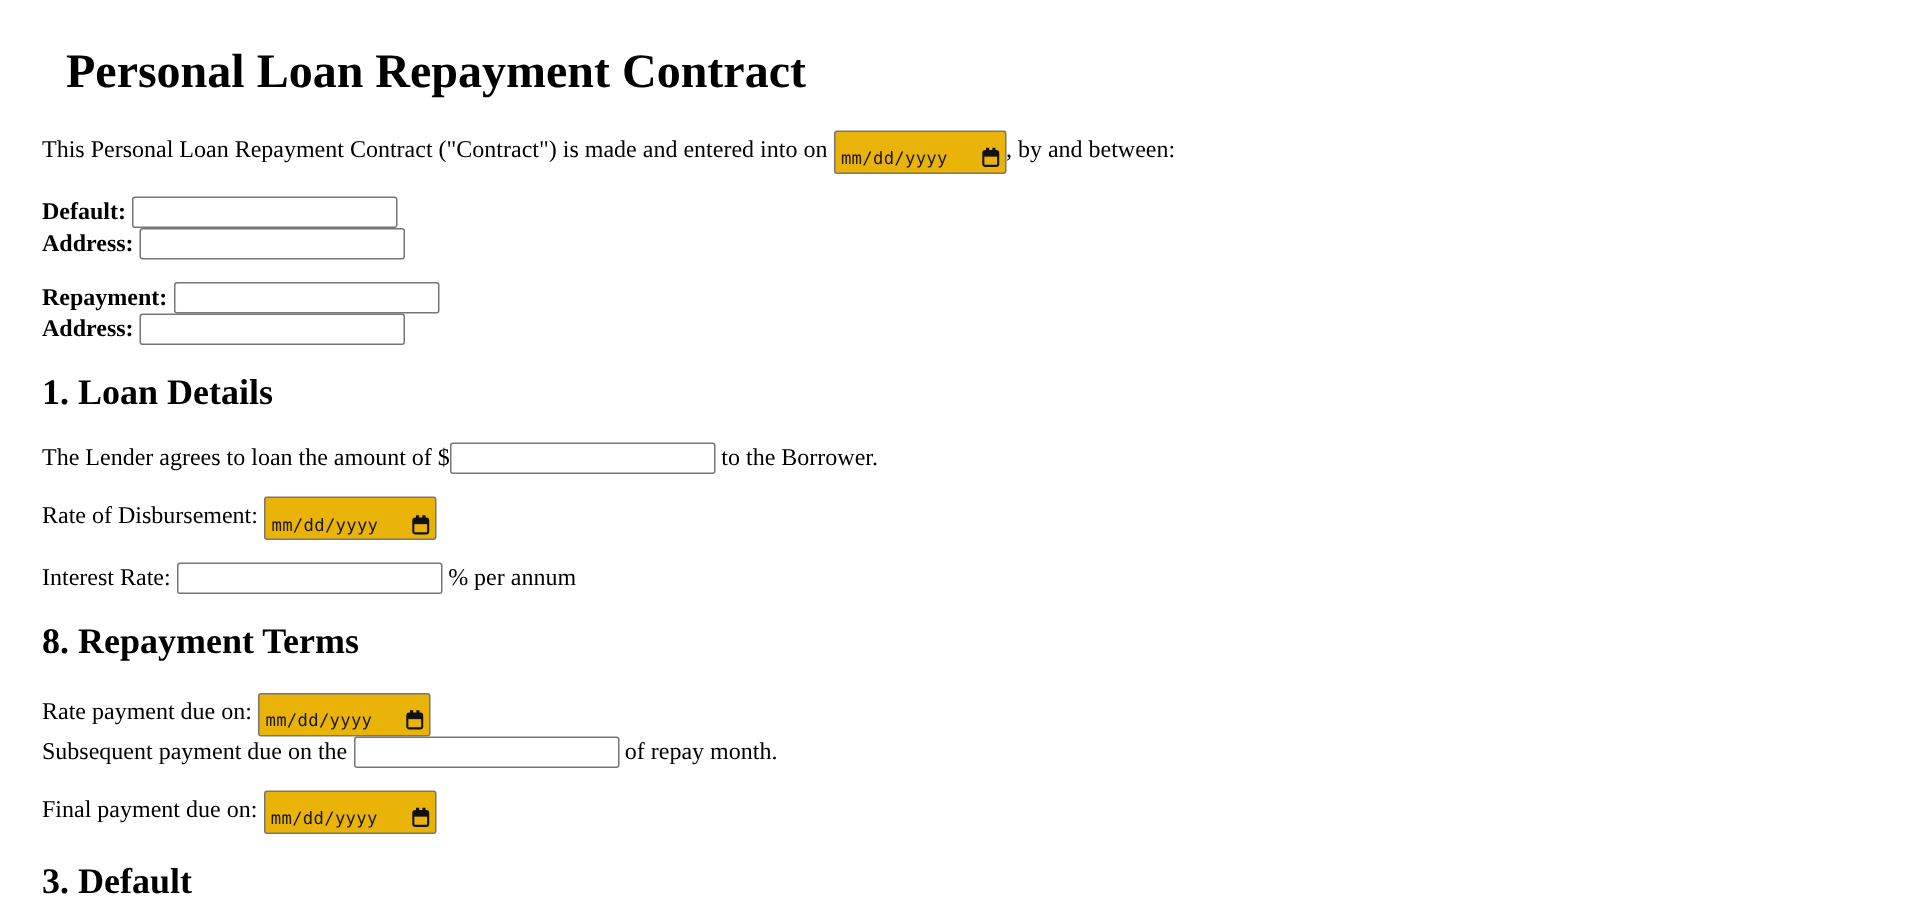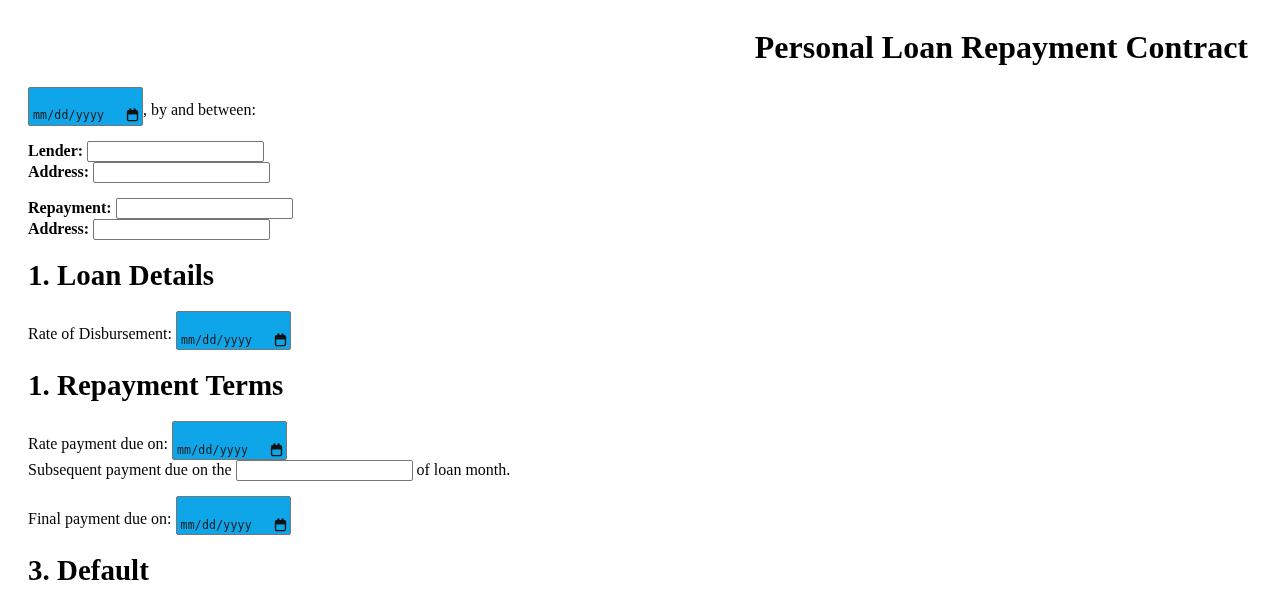--- a/index.html
+++ b/index.html
@@ -10,26 +10,25 @@
   body {
     margin: 8px 28px;
     font-family: "Liberation Serif", serif;
     font-size: 16px;
     width: 1222px;
     overflow: hidden;
   }
   h1 {
     font-size: 32px;
     font-weight: bold;
-    margin: 21px 2px;
+    margin: 21px 16px;
     line-height: 1.15;
-    text-align: right;
   }
   h2 {
-    font-size: 29px;
+    font-size: 24px;
     font-weight: bold;
     margin: 19px 0;
     line-height: 1.15;
   }
   p {
     margin: 15px 0;
   }
   .ti {
     width: 171px;
     height: 17px;
@@ -40,102 +39,107 @@
     font: 13px "Liberation Sans", sans-serif;
     color: #000000;
     vertical-align: baseline;
   }
   .date-input {
     display: inline-flex;
     align-items: center;
     justify-content: space-between;
     width: 106px;
     height: 19px;
-    padding: 18px 3px 0 4px;
+    padding: 8px 3px 0 4px;
     border: 1px solid #767676;
     border-radius: 2px;
-    background: #0ea5e9;
+    background: #eab308;
     vertical-align: -5px;
     cursor: default;
     white-space: nowrap;
   }
   .date-ph {
     font-family: "DejaVu Sans Mono", monospace;
     font-size: 11.5px;
     letter-spacing: 0.2px;
     color: #1a1a1a;
   }
   .cal-icon { display: inline-block; flex: 0 0 auto; margin-left: 4px; }
 </style>
 </head>
 <body>
 
 <div>
 
   <h1>Personal Loan Repayment Contract</h1>
 
-  <p>
+  <p><span>This Personal Loan Repayment Contract ("Contract") is made and entered into on</span>
     <span class="date-input" role="textbox">
         <span class="date-ph">mm/dd/yyyy</span>
   <svg class="cal-icon" width="13" height="14" viewBox="0 0 16 17" aria-hidden="true">
     <rect x="4.1" y="0.5" width="2.6" height="4.2" fill="#111111"></rect>
     <rect x="9.3" y="0.5" width="2.6" height="4.2" fill="#111111"></rect>
     <rect x="1.9" y="3.2" width="12.2" height="12.2" rx="1.6" fill="none" stroke="#111111" stroke-width="1.7"></rect>
     <rect x="1.9" y="3.2" width="12.2" height="4.6" fill="#111111"></rect>
   </svg>
 </span><span>, by and between:</span></p>
 
   <p>
-    <b>Lender:</b>
+    <b>Default:</b>
     <input class="ti" type="text" value="" style="">
     <br>
     <b>Address:</b>
     <input class="ti" type="text" value="" style="">
   </p>
 
   <p>
     <b>Repayment:</b>
     <input class="ti" type="text" value="" style="">
     <br>
     <b>Address:</b>
     <input class="ti" type="text" value="" style="">
   </p>
 
   <h2>1. Loan Details</h2>
 
+  <p><span>The Lender agrees to loan the amount of $</span><input class="ti" type="text" value="" style="">
+    <span>to the Borrower.</span></p>
 
   <p><span>Rate of Disbursement:</span>
     <span class="date-input" role="textbox">
         <span class="date-ph">mm/dd/yyyy</span>
   <svg class="cal-icon" width="13" height="14" viewBox="0 0 16 17" aria-hidden="true">
     <rect x="4.1" y="0.5" width="2.6" height="4.2" fill="#111111"></rect>
     <rect x="9.3" y="0.5" width="2.6" height="4.2" fill="#111111"></rect>
     <rect x="1.9" y="3.2" width="12.2" height="12.2" rx="1.6" fill="none" stroke="#111111" stroke-width="1.7"></rect>
     <rect x="1.9" y="3.2" width="12.2" height="4.6" fill="#111111"></rect>
   </svg>
 </span></p>
 
+  <p><span>Interest Rate:</span>
+    <input class="ti" type="text" value="" style="">
+    <span>% per annum</span></p>
 
-  <h2>1. Repayment Terms</h2>
+  <h2>8. Repayment Terms</h2>
 
 
   <p><span>Rate payment due on:</span>
     <span class="date-input" role="textbox">
         <span class="date-ph">mm/dd/yyyy</span>
   <svg class="cal-icon" width="13" height="14" viewBox="0 0 16 17" aria-hidden="true">
     <rect x="4.1" y="0.5" width="2.6" height="4.2" fill="#111111"></rect>
     <rect x="9.3" y="0.5" width="2.6" height="4.2" fill="#111111"></rect>
     <rect x="1.9" y="3.2" width="12.2" height="12.2" rx="1.6" fill="none" stroke="#111111" stroke-width="1.7"></rect>
     <rect x="1.9" y="3.2" width="12.2" height="4.6" fill="#111111"></rect>
   </svg>
 </span>
     <br>
     <span>Subsequent payment due on the</span>
     <input class="ti" type="text" value="" style="">
-    <span>of loan month.</span></p>
+    <span>of repay month.</span></p>
 
   <p><span>Final payment due on:</span>
     <span class="date-input" role="textbox">
         <span class="date-ph">mm/dd/yyyy</span>
   <svg class="cal-icon" width="13" height="14" viewBox="0 0 16 17" aria-hidden="true">
     <rect x="4.1" y="0.5" width="2.6" height="4.2" fill="#111111"></rect>
     <rect x="9.3" y="0.5" width="2.6" height="4.2" fill="#111111"></rect>
     <rect x="1.9" y="3.2" width="12.2" height="12.2" rx="1.6" fill="none" stroke="#111111" stroke-width="1.7"></rect>
     <rect x="1.9" y="3.2" width="12.2" height="4.6" fill="#111111"></rect>
   </svg>

